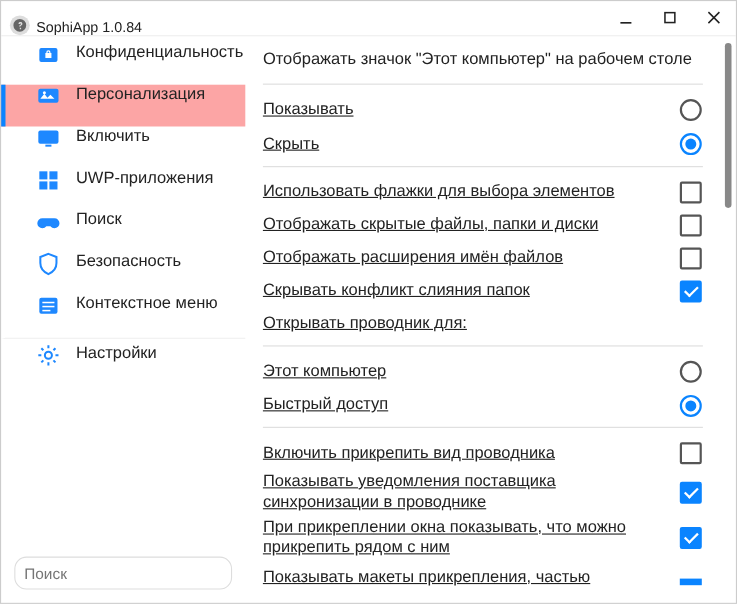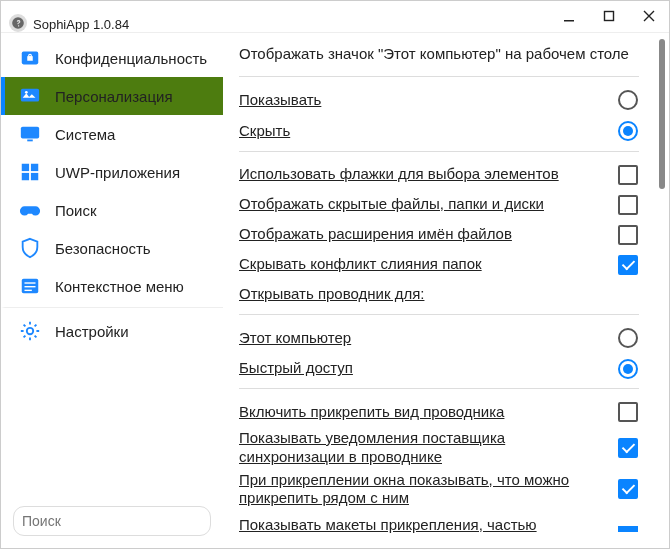--- a/index.html
+++ b/index.html
@@ -44,32 +44,32 @@
   }
   .sidebar {
     width: 222px;
     display: flex;
     flex-direction: column;
     padding-top: 6px;
   }
   .nav { flex: 1; }
   .nav-item {
     display: flex;
-    align-items: center;
+    align-items: flex-start;
     height: 38px;
-    padding-left: 14px;
+    padding-left: 28px;
     font-size: 15px;
     color: #222;
     border-left: 4px solid transparent;
     gap: 14px;
     cursor: pointer;
   }
   .nav-item.active {
     border-left-color: #0a84ff;
-    background: #4d7c0f;
+    background: #fca5a5;
   }
   .nav-item.sep-after { margin-bottom: 4px; border-bottom: 1px solid #eee; padding-bottom: 2px; box-sizing: content-box;}
   .nav-icon {
     width: 22px; height: 22px;
     display: flex; align-items: center; justify-content: center;
   }
   .search {
     margin: 10px 12px 14px 12px;
     height: 30px;
     border: 1px solid #ddd;
@@ -213,21 +213,21 @@
           </span>
           <span>Персонализация</span>
         </div>
         <div class="nav-item">
           <span class="nav-icon">
             <svg width="22" height="22" viewBox="0 0 24 24">
               <rect x="2" y="4" width="20" height="13" rx="2" fill="#1e88ff"></rect>
               <rect x="9" y="18" width="6" height="2" fill="#1e88ff"></rect>
             </svg>
           </span>
-          <span>Система</span>
+          <span>Включить</span>
         </div>
         <div class="nav-item">
           <span class="nav-icon">
             <svg width="22" height="22" viewBox="0 0 24 24">
               <rect x="3" y="3" width="8" height="8" fill="#1e88ff"></rect>
               <rect x="13" y="3" width="8" height="8" fill="#1e88ff"></rect>
               <rect x="3" y="13" width="8" height="8" fill="#1e88ff"></rect>
               <rect x="13" y="13" width="8" height="8" fill="#1e88ff"></rect>
             </svg>
           </span>

